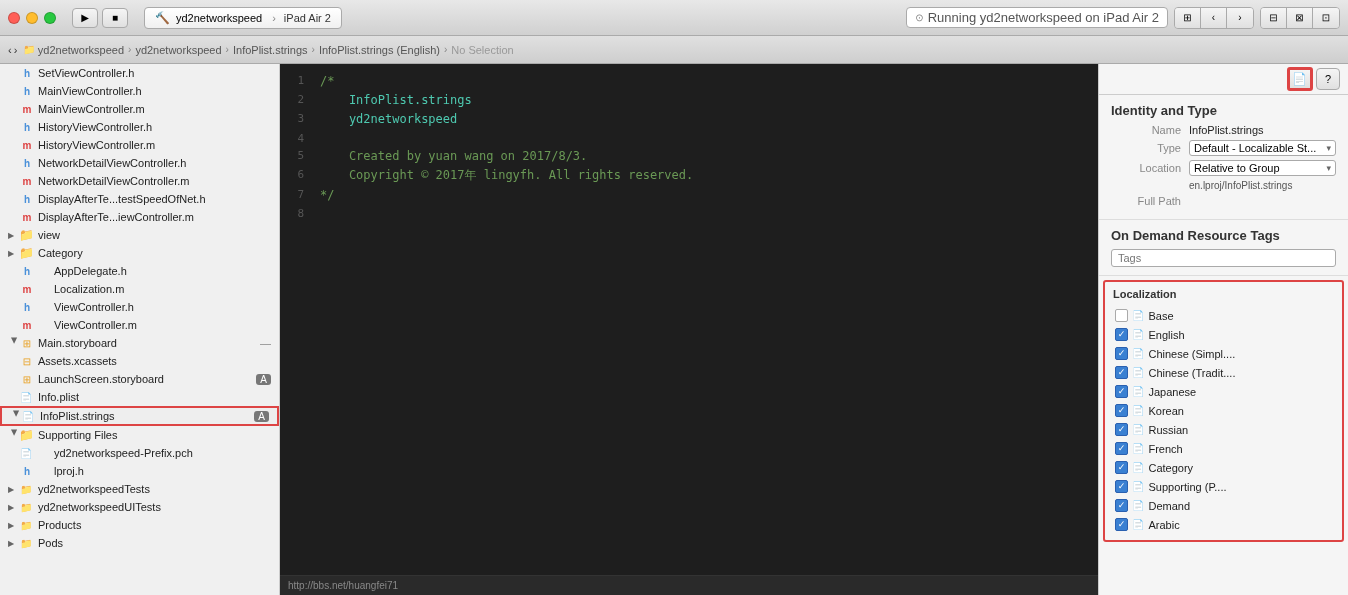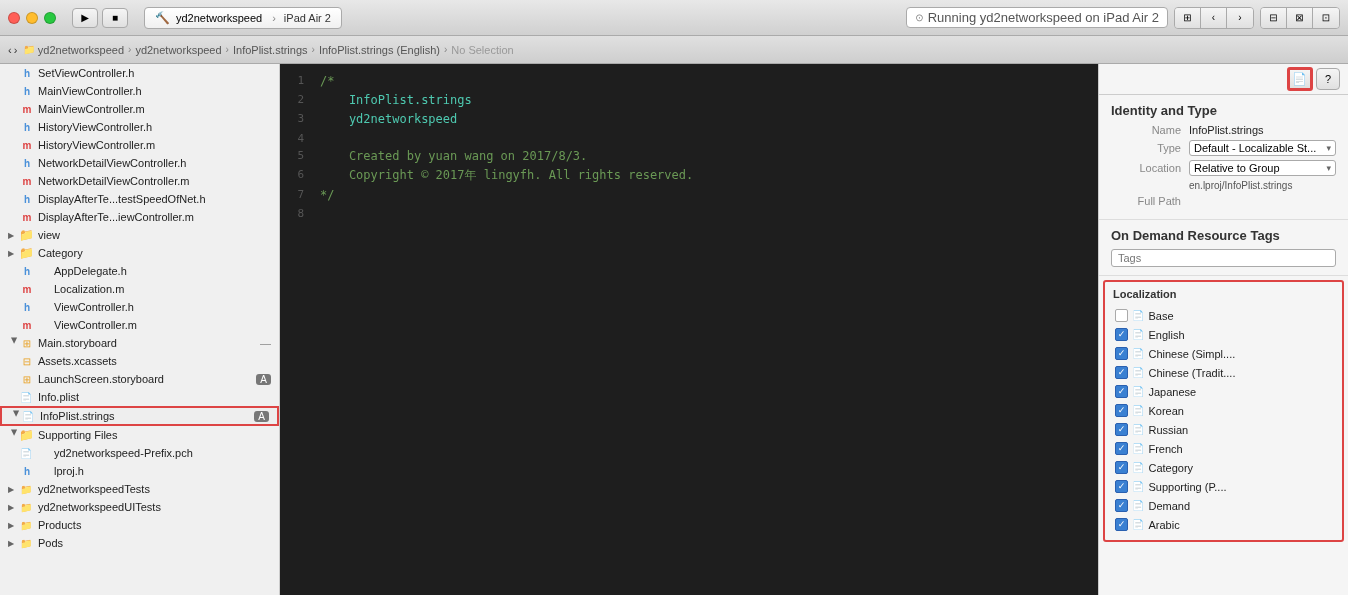--- a/index.html
+++ b/index.html
@@ -300,20 +300,23 @@
       </div>
       <div class="line">
         <span class="line-num">7</span>
         <span class="line-content comment">*/</span>
       </div>
       <div class="line">
         <span class="line-num">8</span>
         <span class="line-content"></span>
       </div>
     </div>
+    <div class="bottom-bar">
+      <span>http://bbs.net/huangfei71</span>
+    </div>
   </div>
 
   <div class="inspector">
 
     <div class="inspector-toolbar">
       <div class="inspector-icon-btn active red-outline" style="border:2px solid #d44;">
         <span style="font-size:12px;">📄</span>
       </div>
       <div class="inspector-icon-btn">
         <span>?</span>

